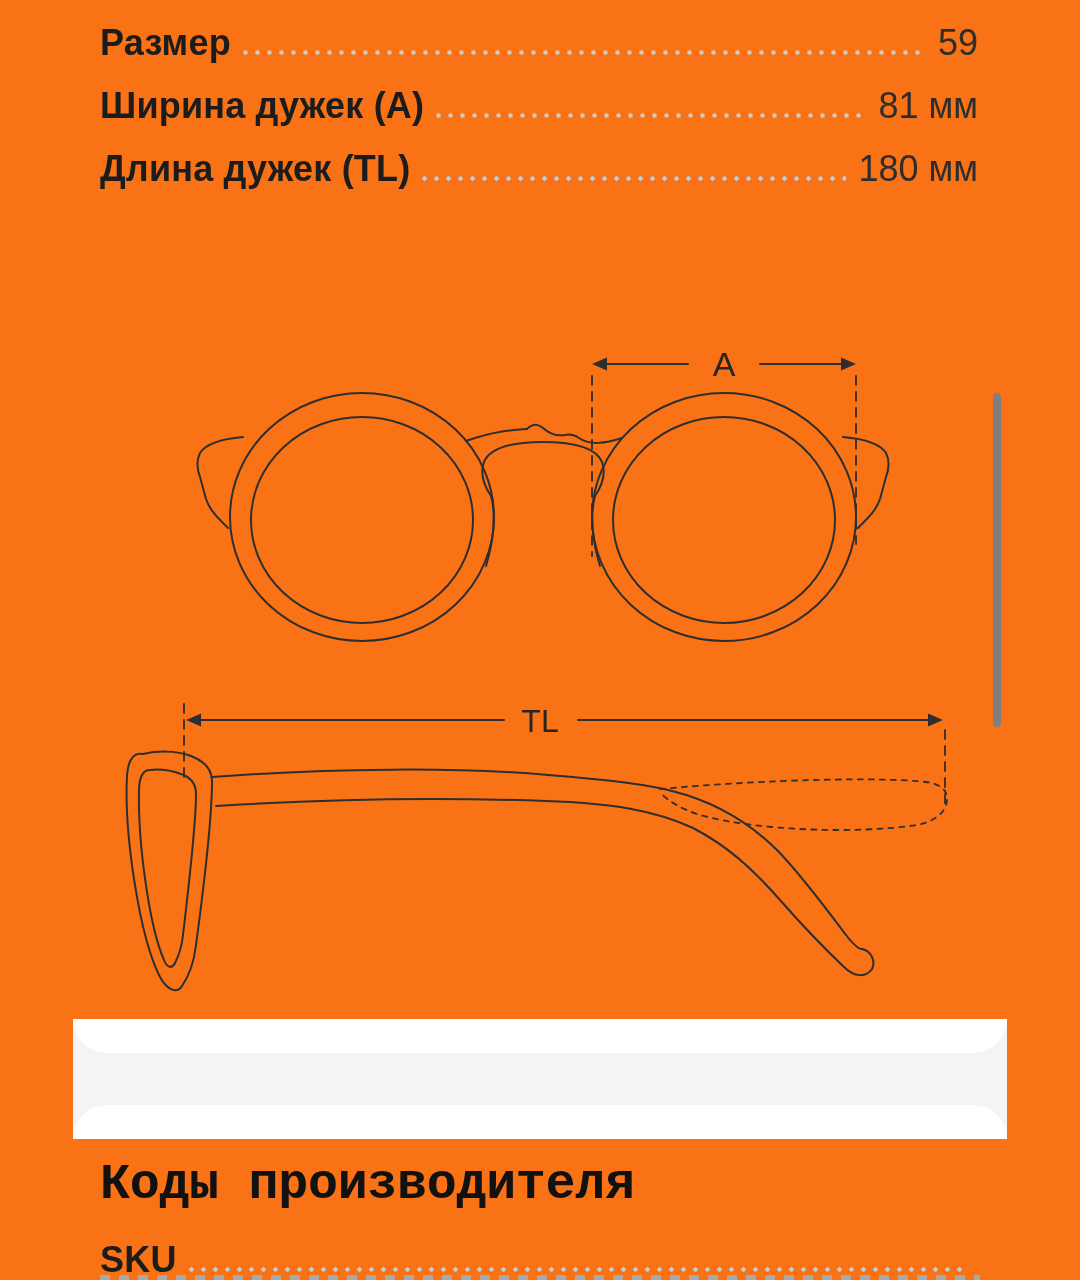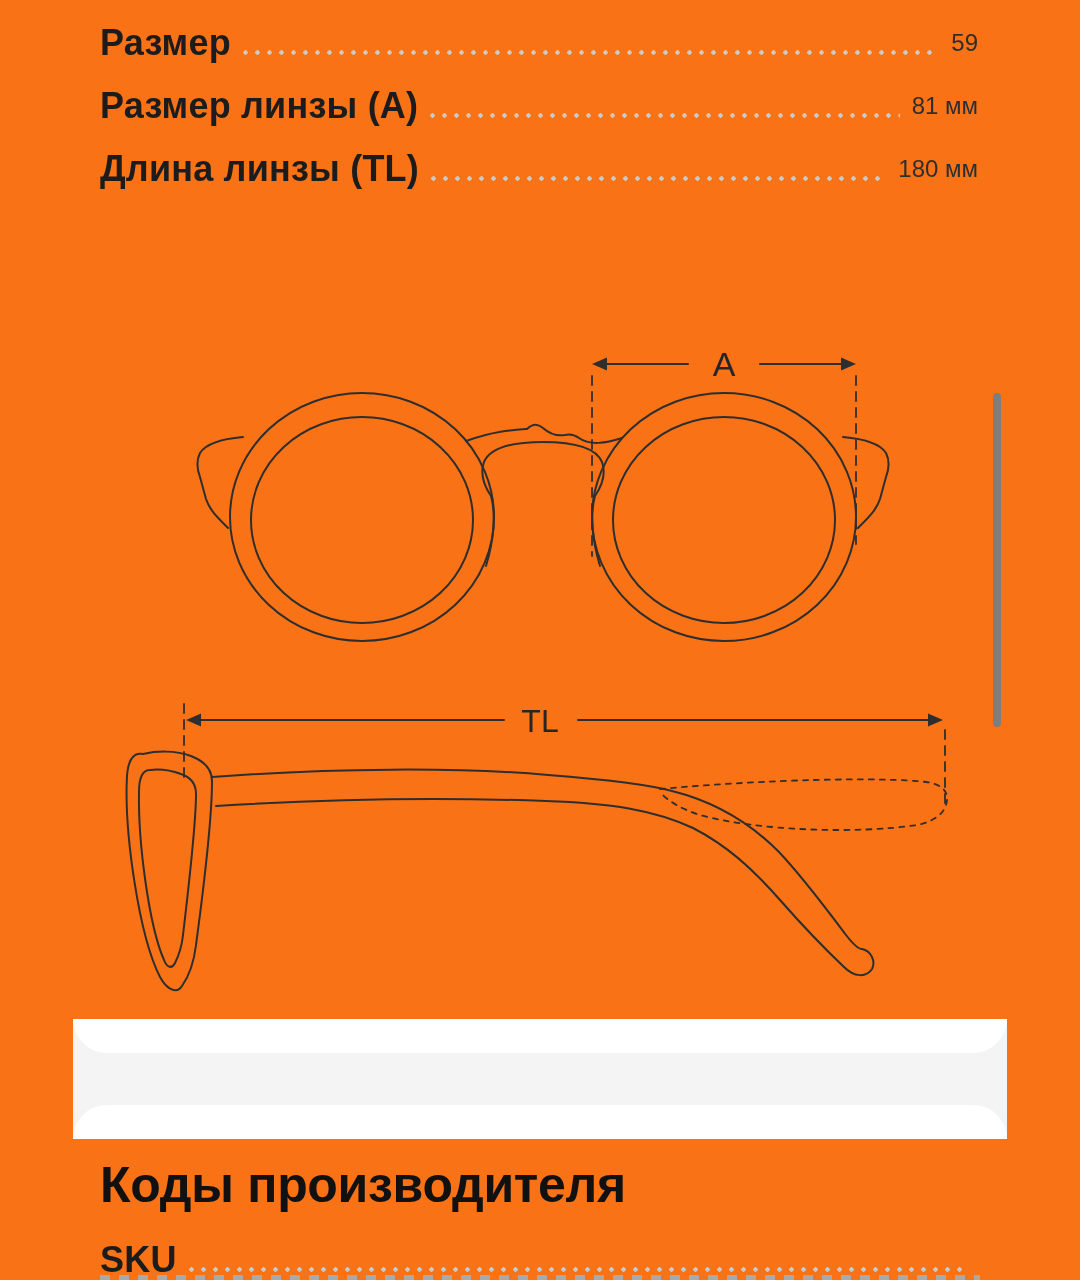--- a/index.html
+++ b/index.html
@@ -4,39 +4,39 @@
 <style>
   html,body{margin:0;padding:0;background:#ffffff;}
   .screen{
     position:relative;width:1080px;height:1280px;overflow:hidden;background:#f97316;
     font-family:"Liberation Sans", sans-serif;color:#1f1f1f;
   }
   
   .spec-rows{position:absolute;left:100px;right:102px;top:23px;}
   .spec-row{display:flex;align-items:flex-end;height:40px;margin-bottom:23px;}
   .spec-label{font-size:36px;font-weight:600;line-height:40px;color:#1c1c1c;letter-spacing:.2px;white-space:nowrap;}
-  .spec-value{font-size:24px;font-weight:400;line-height:40px;color:#2e2e2e;white-space:nowrap;}
+  .spec-value{font-size:36px;font-weight:400;line-height:40px;color:#2e2e2e;white-space:nowrap;}
   .dots{
     flex:1;height:5px;margin:0 12px 8px 12px;align-self:flex-end;
     background-image:radial-gradient(circle at 2.5px 2.5px,#c9c9c9 2px,rgba(0,0,0,0) 2.4px);
     background-size:12px 5px;background-repeat:repeat-x;background-position:left bottom;
   }
   
   .diagram{position:absolute;left:0;top:330px;width:1080px;height:690px;}
   .diagram path,.diagram ellipse,.diagram line{fill:none;stroke:#2e2e2e;stroke-width:2;stroke-linecap:round;stroke-linejoin:round;}
   .diagram .arrowhead{fill:#2e2e2e;stroke:none;}
   .diagram .dashed{stroke-dasharray:9 7;stroke-width:1.8;}
   .diagram .dashed2{stroke-dasharray:5 6;stroke-width:1.8;}
   .diagram text{fill:#262626;stroke:none;font-family:"Liberation Sans",sans-serif;}
   
   .band{position:absolute;left:73px;top:1019px;width:934px;height:120px;background:#f4f4f4;}
   .band-cover-top{position:absolute;left:73px;top:1019px;width:934px;height:34px;background:#ffffff;border-radius:0 0 34px 34px;}
   .band-cover-bottom{position:absolute;left:73px;top:1105px;width:934px;height:34px;background:#ffffff;border-radius:34px 34px 0 0;}
   
-  .codes-title{position:absolute;left:100px;top:1156px;font-size:50px;line-height:58px;font-weight:700;color:#111111;letter-spacing:-0.3px;}
+  .codes-title{position:absolute;left:100px;top:1156px;font-size:50px;line-height:58px;font-weight:700;color:#111111;letter-spacing:-0.3px;font-family:Liberation Mono, monospace;}
   .codes-rows{position:absolute;left:100px;right:102px;top:1240px;}
   
   .scrollbar-thumb{position:absolute;left:993px;top:393px;width:8px;height:334px;border-radius:4px;background:#7e7e7e;}
   
   .cutoff{
     position:absolute;left:100px;width:880px;top:1275px;height:5px;
     background:repeating-linear-gradient(90deg,#a9a9a9 0 10px,rgba(0,0,0,0) 10px 19px);
   }
 </style>
 </head>
@@ -44,26 +44,26 @@
 
 <div class="screen">
 
   <div class="spec-rows">
     <div class="spec-row">
       <span class="spec-label">Размер</span>
       <span class="dots"></span>
       <span class="spec-value">59</span>
     </div>
     <div class="spec-row">
-      <span class="spec-label">Размер линзы (A)</span>
+      <span class="spec-label">Ширина дужек (A)</span>
       <span class="dots"></span>
       <span class="spec-value">81 мм</span>
     </div>
     <div class="spec-row">
-      <span class="spec-label">Длина линзы (TL)</span>
+      <span class="spec-label">Длина дужек (TL)</span>
       <span class="dots"></span>
       <span class="spec-value">180 мм</span>
     </div>
   </div>
 
   <svg class="diagram" viewBox="0 330 1080 690">
 
     <g>
       <line x1="606" y1="364" x2="688" y2="364"></line>
       <line x1="760" y1="364" x2="842" y2="364"></line>

